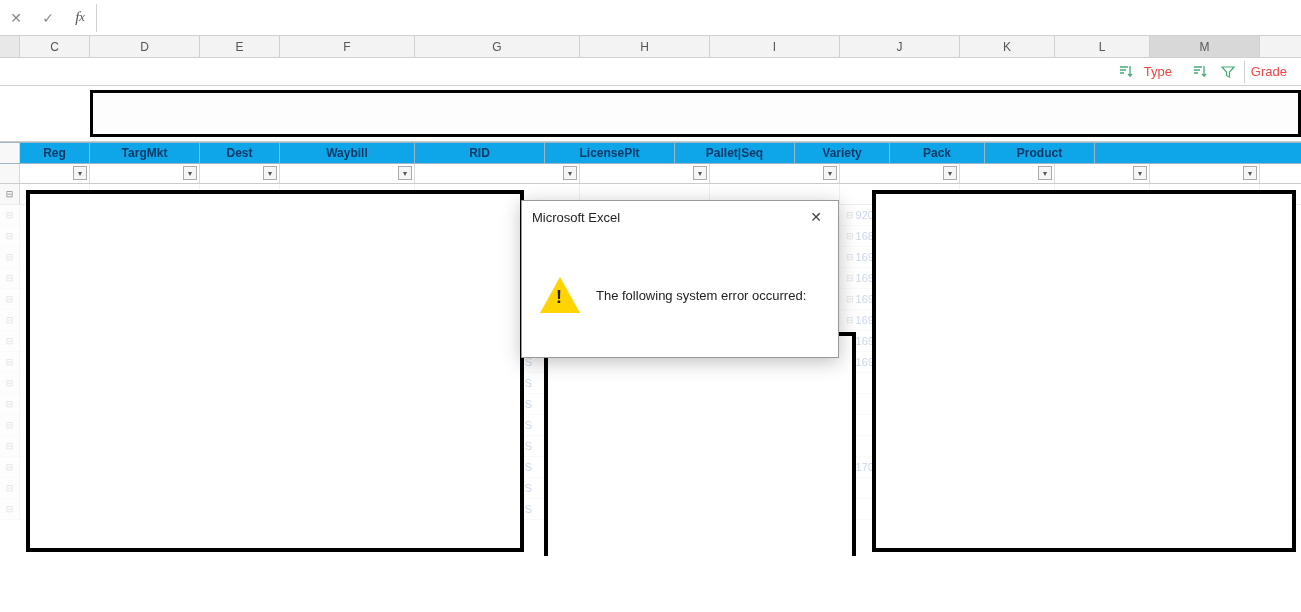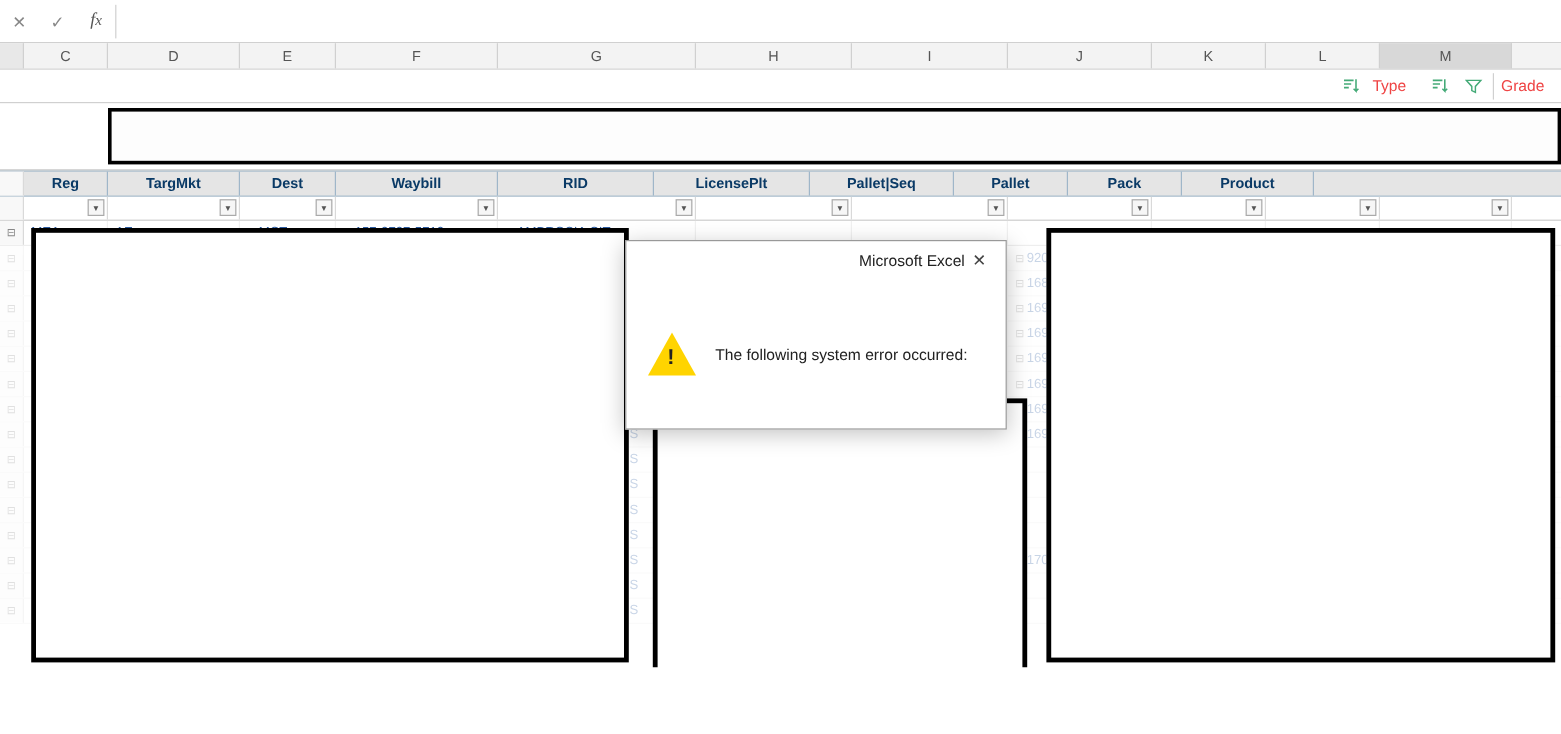--- a/index.html
+++ b/index.html
@@ -73,21 +73,21 @@
   }
   .banner .redact {
     position:absolute; left:90px; right:0; top:4px; bottom:4px;
     border:3px solid #000;
     background:#fdfdfd;
   }
   
   .hdr-row {
     display:flex;
     height:22px;
-    background:#e5e5e5;
+    background:#0ea5e9;
     border-top:1px solid #9fb6c9;
     border-bottom:1px solid #9fb6c9;
   }
   .hdr-cell {
     border-right:1px solid #9fb6c9;
     display:flex; align-items:center; justify-content:center;
     font-weight:600; color:#0a3a66;
     font-size:12px;
     position:relative;
   }
@@ -144,21 +144,21 @@
     left:521px; top:200px;
     width:318px; height:158px;
     background:#fff;
     border:1px solid #999;
     box-shadow:0 4px 18px rgba(0,0,0,.25);
     display:flex; flex-direction:column;
   }
   .modal-title {
     height:32px; display:flex; align-items:center;
     padding:16px 10px; font-size:13px; color:#222;
-    justify-content:flex-end;
+    justify-content:space-between;
   }
   .modal-close {
     width:24px; height:24px; display:flex; align-items:center; justify-content:center;
     font-size:14px; color:#444;
   }
   .modal-body {
     flex:1; display:flex; align-items:center;
     padding:0 16px 0 18px; gap:16px;
   }
   .warn-icon {
@@ -244,21 +244,21 @@
 <div class="hdr-row">
   <div class="collapse-gutter"></div>
   <div id="hdr-cells" style="display: flex;">
       <div class="hdr-cell" style="width: 70px;">Reg</div>
       <div class="hdr-cell" style="width: 110px;">TargMkt</div>
       <div class="hdr-cell" style="width: 80px;">Dest</div>
       <div class="hdr-cell" style="width: 135px;">Waybill</div>
       <div class="hdr-cell" style="width: 130px;">RID</div>
       <div class="hdr-cell" style="width: 130px;">LicensePlt</div>
       <div class="hdr-cell" style="width: 120px;">Pallet|Seq</div>
-      <div class="hdr-cell" style="width: 95px;">Pallet</div>
+      <div class="hdr-cell" style="width: 95px;">Variety</div>
       <div class="hdr-cell" style="width: 95px;">Pack</div>
       <div class="hdr-cell" style="width: 110px; text-align: center;">Product</div>
     </div>
 </div>
 
 <div class="flt-row">
   <div class="collapse-gutter"></div>
   <div id="flt-cells" style="display: flex;">
       <div class="flt-cell" style="width: 70px;">
         <div class="flt-btn">▾</div>

